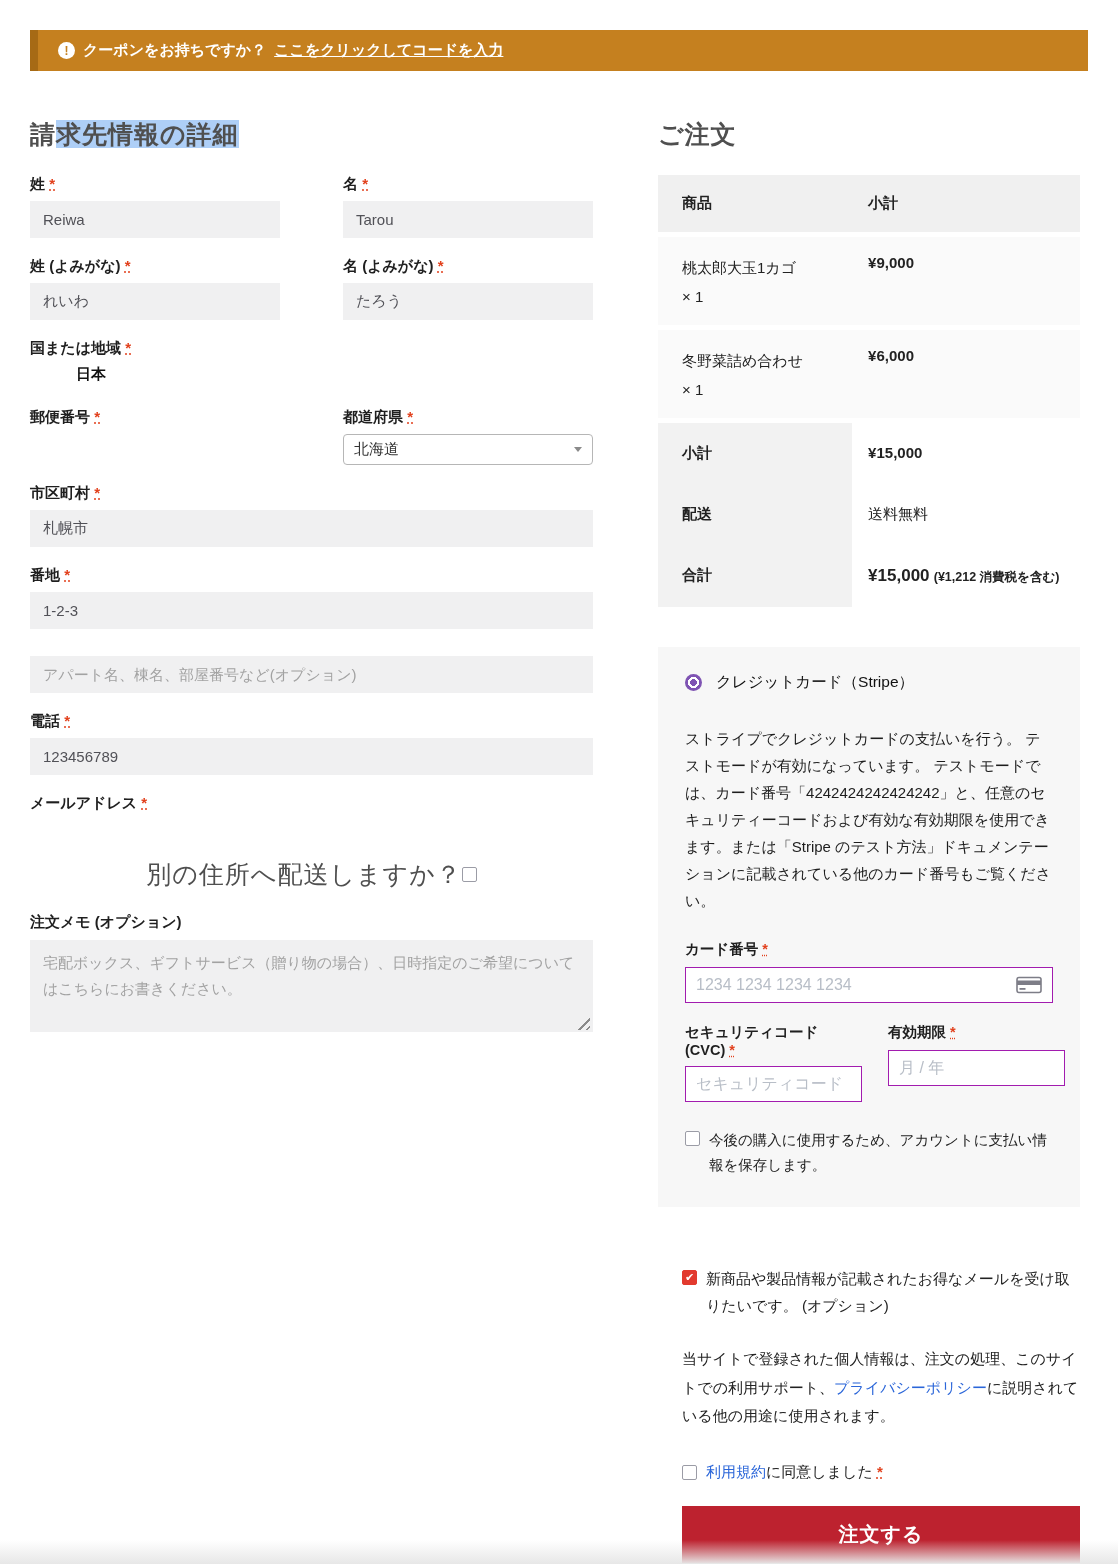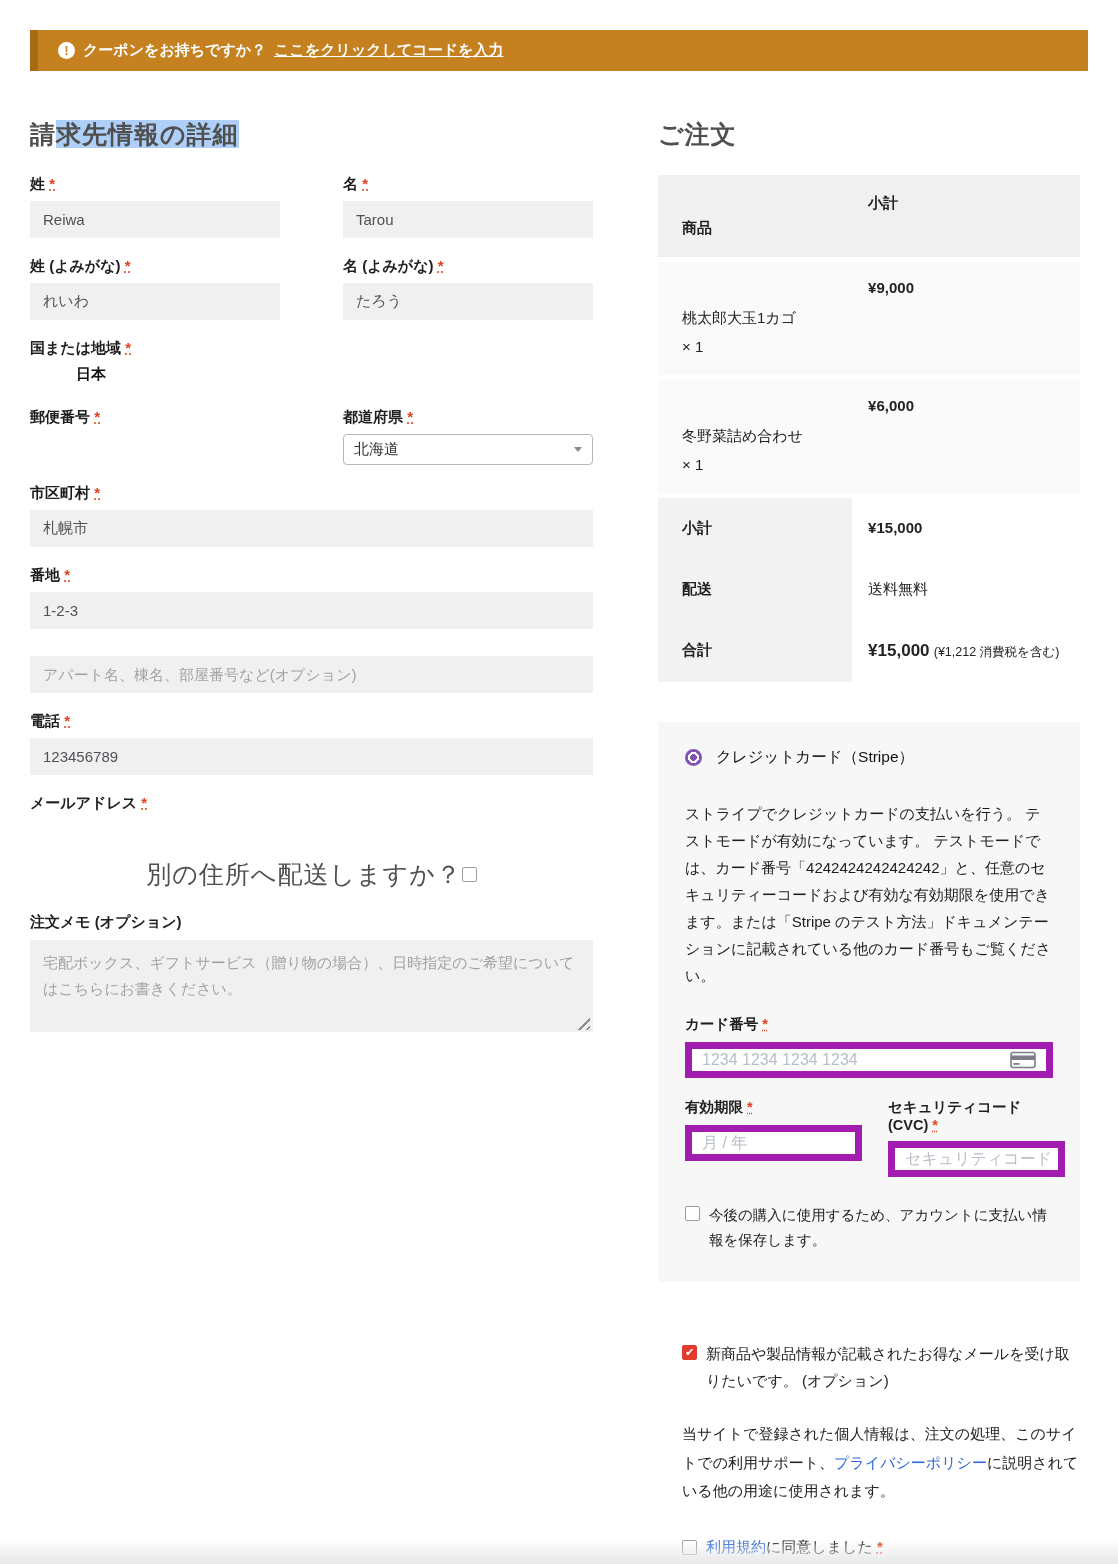--- a/index.html
+++ b/index.html
@@ -83,45 +83,45 @@
   .resize-handle {
     position:absolute; right:3px; bottom:5px; width:13px; height:13px;
     background:repeating-linear-gradient(-45deg, transparent 0 2px, #8a8a8a 2px 3.5px, transparent 3.5px 5px);
     clip-path:polygon(100% 0, 100% 100%, 0 100%);
   }
 
   
   .ot-header {
     background:#f0f0f0; display:flex; padding:19px 0; font-weight:bold; font-size:15px;
   }
-  .ot-col-product { width:46%; padding-left:24px;margin-top:25px; }
+  .ot-col-product { width:46%; padding-left:24px; }
   .ot-col-price { width:54%; padding-left:16px; }
   .ot-item { background:#fafafa; display:flex; padding:17px 0 14px; margin-top:5px; }
   .ot-item .name { line-height:1.9; }
   .ot-item .price { font-weight:bold; }
   .ot-totals { display:flex; flex-direction:column; margin-top:5px; }
   .ot-trow { display:flex; }
   .ot-tlabel { width:46%; background:#f2f2f2; padding:21px 0 21px 24px; font-weight:bold; font-size:15px; }
   .ot-tvalue { width:54%; padding:21px 0 21px 16px; }
   .bold { font-weight:bold; }
-  .tax-note { font-size:12.5px; font-weight:normal; color:#222; }
+  .tax-note { font-size:12.5px; font-weight:bold; color:#222; }
 
   
   .payment-box { background:#f7f7f7; margin-top:40px; padding-bottom:30px; }
   .pm-method { display:flex; align-items:center; gap:14px; padding:25px 27px 22px; }
   .radio {
     width:17px; height:17px; border-radius:50%; flex:0 0 auto;
     background:radial-gradient(circle, #7f54b3 0 3.5px, #fff 3.5px 5.5px, #7f54b3 5.5px);
   }
   .pm-method-label { font-size:15.5px; color:#111; }
   .pm-desc { padding:10px 27px 4px; font-size:15px; line-height:1.8; color:#1d1d1d; }
   .card-field { padding:22px 27px 0; }
   .card-label { display:block; font-size:14.5px; font-weight:600; color:#1f1f1f; margin-bottom:8px; }
   .card-input-wrap {
-    background:#fff; border:7px solid #a21caf; height:36px; display:flex;
+    background:#fff; border:1px solid #a21caf; height:36px; display:flex;
     align-items:center; padding:0 10px; gap:8px;
   }
   .card-input-wrap input {
     border:none; outline:none; flex:1; font-size:16px; color:#333; font-family:inherit; background:transparent;
   }
   .card-input-wrap input::placeholder { color:#b8bec7; }
   .card-cols { display:flex; gap:26px; padding:20px 27px 0; }
   .card-cols .card-field-half { width:177px; }
   .save-row { display:flex; gap:9px; padding:26px 27px 0; line-height:1.7; font-size:14.5px; }
   .save-row .cbx { margin-top:3px; }
@@ -292,31 +292,31 @@
             <svg width="26" height="18" viewBox="0 0 26 18">
               <rect x="1" y="1.5" width="24" height="15" rx="2" fill="#fff" stroke="#7d7d87" stroke-width="1.6"></rect>
               <rect x="1" y="4.5" width="24" height="4.5" fill="#7d7d87"></rect>
               <rect x="3.5" y="12" width="6" height="1.8" fill="#7d7d87"></rect>
             </svg>
           </div>
         </div>
 
         <div class="card-cols">
           <div class="card-field-half">
+            <label class="card-label"><span>セキュリティコード (CVC)</span> <span class="req">*</span></label>
+            <div class="card-input-wrap">
+              <input type="text" placeholder="セキュリティコード" style="">
+            </div>
+          </div>
+          <div class="card-field-half">
             <label class="card-label"><span>有効期限</span> <span class="req">*</span></label>
             <div class="card-input-wrap">
               <input type="text" placeholder="月 / 年" style="">
             </div>
           </div>
-          <div class="card-field-half">
-            <label class="card-label"><span>セキュリティコード (CVC)</span> <span class="req">*</span></label>
-            <div class="card-input-wrap">
-              <input type="text" placeholder="セキュリティコード" style="">
-            </div>
-          </div>
         </div>
 
         <div class="save-row">
           <span class="cbx"></span>
           <span>今後の購入に使用するため、アカウントに支払い情報を保存します。</span>
         </div>
       </div>
 
       <div class="consent">
         <div class="consent-row">

